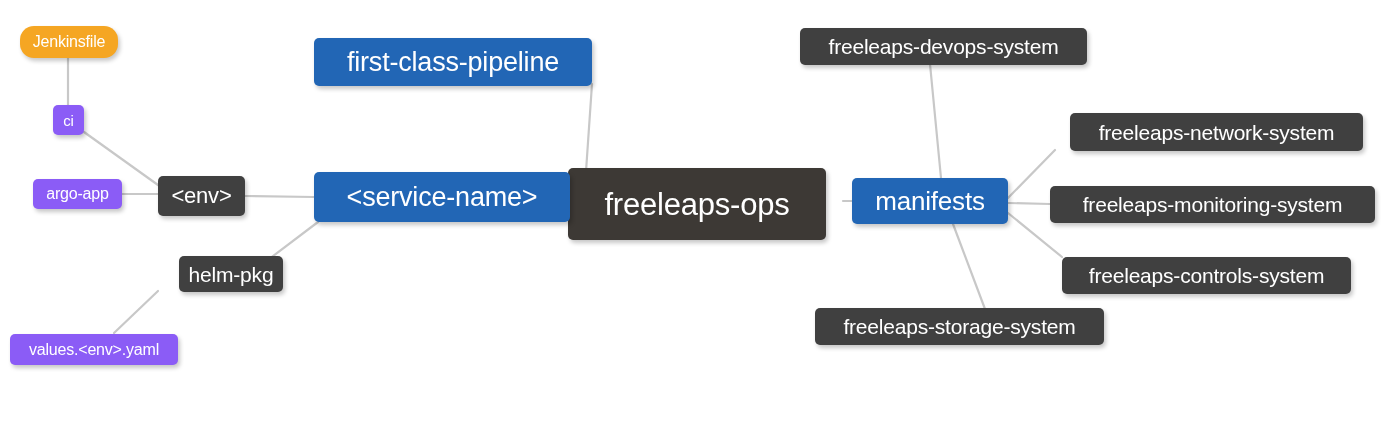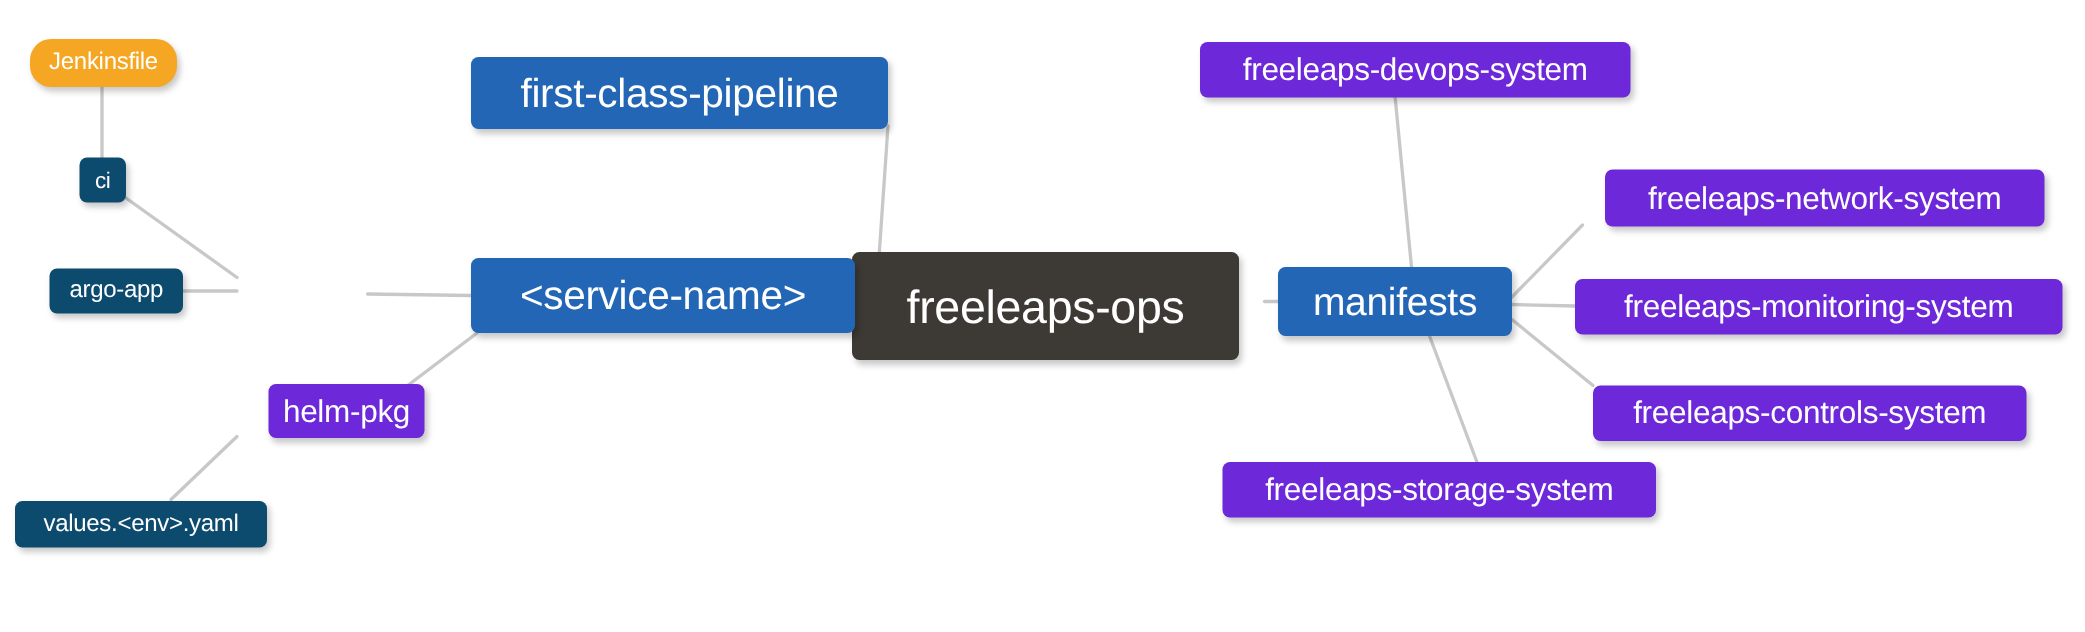--- a/index.html
+++ b/index.html
@@ -35,22 +35,22 @@
     border-radius: 5px;
     color: #ffffff;
     white-space: nowrap;
     box-shadow: 2px 3px 4px rgba(0,0,0,0.22);
     letter-spacing: -0.2px;
     line-height: 1;
     padding: 0 10px;
   }
   .n-root   { background: #3d3935; }
   .n-blue   { background: #2266b5; }
-  .n-green  { background: #6d28d9; }
-  .n-red    { background: #0c4a6e; }
+  .n-green  { background: #404040; }
+  .n-red    { background: #8b5cf6; }
   .n-orange { background: #f5a623; }
 </style>
 </head>
 <body>
 
 <div id="canvas">
 
   <svg id="links" viewBox="0 0 1390 421" xmlns="http://www.w3.org/2000/svg">
     <g fill="none" stroke="#c8c8c8" stroke-width="2.2" stroke-linecap="round">
 
@@ -89,20 +89,23 @@
   </div>
 
   <div class="node n-blue" style="left:314px; top:38px; width:278px; height:48px; font-size:27px;">
     <span>first-class-pipeline</span>
   </div>
 
   <div class="node n-blue" style="left:314px; top:172px; width:256px; height:50px; font-size:27px;">
     <span>&lt;service-name&gt;</span>
   </div>
 
+  <div class="node n-green" style="left:158px; top:176px; width:87px; height:40px; font-size:22px;">
+    <span>&lt;env&gt;</span>
+  </div>
 
   <div class="node n-green" style="left:152px; top:256px; width:104px; height:36px; font-size:21px;margin-left:27px;">
     <span>helm-pkg</span>
   </div>
 
   <div class="node n-red" style="left:53px; top:105px; width:31px; height:30px; font-size:15px;">
     <span>ci</span>
   </div>
 
   <div class="node n-red" style="left:33px; top:179px; width:89px; height:30px; font-size:16px;">

